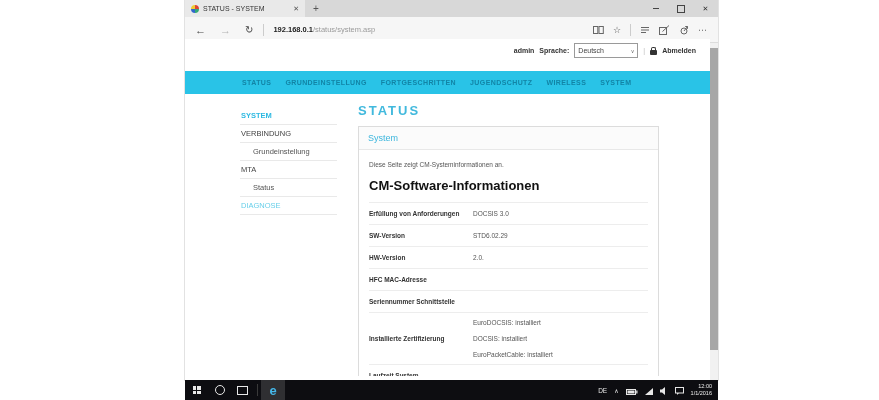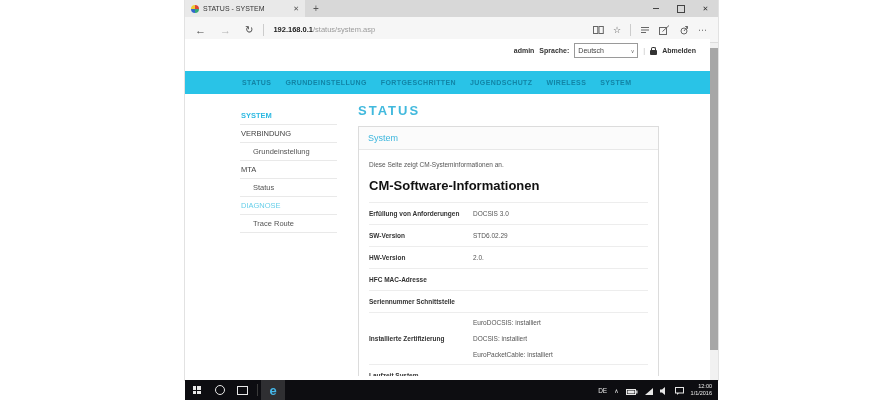--- a/index.html
+++ b/index.html
@@ -192,21 +192,20 @@
           <div class="nav-item">SYSTEM</div>
         </div>
 
       <div class="sidebar" id="side-items">
           <div class="side-item active">SYSTEM</div>
           <div class="side-item section">VERBINDUNG</div>
           <div class="side-item sub">Grundeinstellung</div>
           <div class="side-item section">MTA</div>
           <div class="side-item sub">Status</div>
           <div class="side-item accent-section">DIAGNOSE</div>
-          <div class="side-item sub">Trace Route</div>
         </div>
 
       <div class="main">
         <div class="page-title">STATUS</div>
         <div class="panel">
           <div class="panel-head">System</div>
           <div class="panel-body">
             <div class="intro">Diese Seite zeigt CM-Systeminformationen an.</div>
             <div class="sec-head">CM-Software-Informationen</div>
             <div class="rows" id="info-rows">

